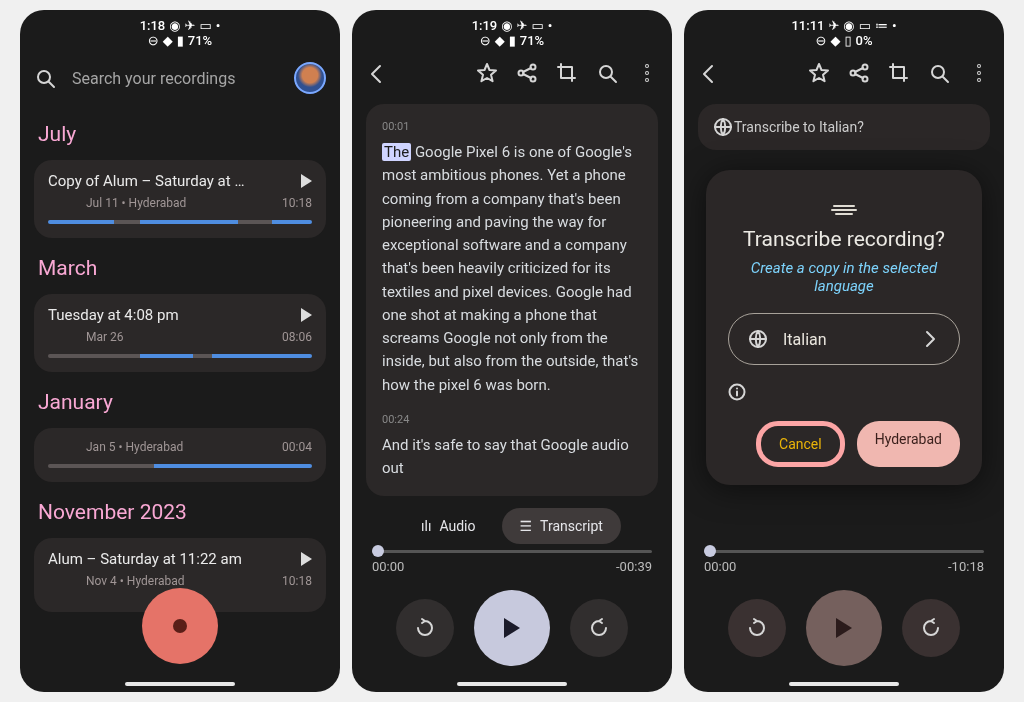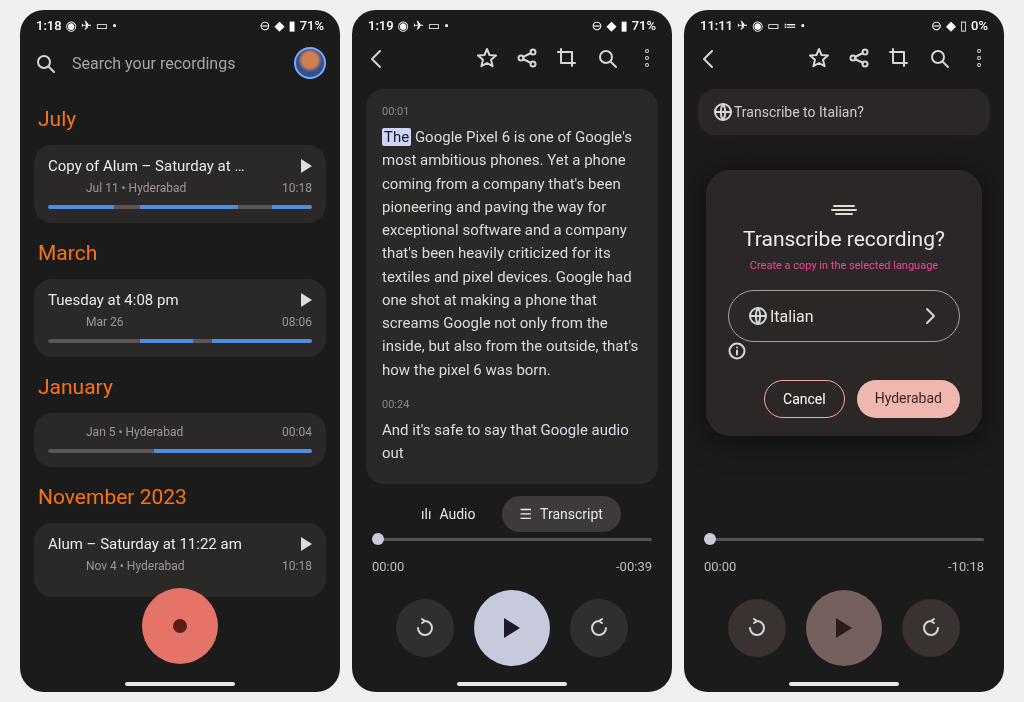--- a/index.html
+++ b/index.html
@@ -1,25 +1,25 @@
 <!DOCTYPE html>
 <html><head>
 <meta charset="utf-8">
 <style>
   * { margin:0; padding:0; box-sizing:border-box; font-family:-apple-system,BlinkMacSystemFont,"Segoe UI",Roboto,sans-serif; }
   body { background:#f0f0f0; display:flex; gap:12px; padding:10px; justify-content:center; align-items:flex-start; }
   .phone { width:320px; height:682px; background:#1b1b1b; border-radius:24px; overflow:hidden; position:relative; color:#e0e0e0; display:flex; flex-direction:column; }
-  .statusbar { display:flex; justify-content:space-between; align-items:center; padding:8px 16px 4px; font-size:13px; font-weight:500; color:#fff; }
+  .statusbar { display:flex; justify-content:flex-end; align-items:center; padding:8px 16px 4px; font-size:13px; font-weight:500; color:#fff;flex-direction:column; }
   .statusbar .left, .statusbar .right { display:flex; align-items:center; gap:4px; }
   .topbar { display:flex; align-items:center; padding:10px 14px; gap:18px; }
   .topbar { color:#ccc; }
   .searchbar { display:flex; align-items:center; padding:10px 14px 16px; gap:16px; }
   .searchbar .placeholder { flex:1; color:#a5a5a5; font-size:16px; }
   .avatar { width:32px; height:32px; border-radius:50%; background:radial-gradient(circle at 50% 40%, #d08050 35%, #305090 55%); border:2px solid #7aa8ff; }
-  .section-header { font-size:21px; color:#f97316; padding:12px 18px 8px; font-weight:400; }
+  .section-header { font-size:21px; color:#f9a8d4; padding:12px 18px 8px; font-weight:400; }
   .rec-card { background:#2b2828; border-radius:18px; margin:6px 14px; padding:12px 14px 14px; }
   .rec-title-row { display:flex; justify-content:space-between; align-items:center; margin-bottom:6px; }
   .rec-title { font-size:15px; color:#eaeaea; white-space:nowrap; overflow:hidden; text-overflow:ellipsis; max-width:200px; }
   .play-triangle { width:0; height:0; border-left:11px solid #ddd; border-top:7px solid transparent; border-bottom:7px solid transparent; }
   .rec-meta { display:flex; justify-content:space-between; font-size:12px; color:#a09696; margin-bottom:10px;margin-left:38px; }
   .waveform { height:4px; width:100%; background:linear-gradient(90deg,#4f8de0 0 25%,#5b5555 25% 35%,#4f8de0 35% 72%,#5b5555 72% 85%,#4f8de0 85% 100%); border-radius:2px; }
   .waveform.b { background:linear-gradient(90deg,#5b5555 0 35%,#4f8de0 35% 55%,#5b5555 55% 62%,#4f8de0 62% 100%); }
   .waveform.c { background:linear-gradient(90deg,#5b5555 0 40%,#4f8de0 40% 100%); }
   .record-btn { position:absolute; bottom:28px; left:50%; transform:translateX(-50%); width:76px; height:76px; border-radius:50%; background:#e57368; display:flex; align-items:center; justify-content:center; }
   .record-btn .dot { width:14px; height:14px; border-radius:50%; background:#5a1e17; }
@@ -27,36 +27,36 @@
   
   .transcript-area { margin:10px 14px 0; background:#2b2828; border-radius:18px; padding:14px 16px; font-size:15px; line-height:1.55; color:#d8dce0; flex:1; overflow:hidden; }
   .ts { font-size:11px; color:#888; margin-bottom:6px; }
   .hl { background:#cfd4ff; color:#1b1b1b; padding:0 2px; border-radius:2px; }
   .p2-seg { display:flex; gap:8px; justify-content:center; margin:12px 0 6px; }
   .seg-btn { display:flex; align-items:center; gap:8px; padding:10px 18px; border-radius:22px; font-size:14px; color:#e5e5e9; }
   .seg-btn.active { background:#3f3a3a; }
   .slider-row { padding:0 20px; }
   .slider { height:3px; background:#555; border-radius:2px; position:relative; }
   .slider .thumb { position:absolute; left:0; top:-5px; width:12px; height:12px; border-radius:50%; background:#c8cbe0; }
-  .time-row { display:flex; justify-content:space-between; padding:18px 20px 8px; font-size:13px; color:#bbb;text-align:center; }
+  .time-row { display:flex; justify-content:space-between; padding:6px 20px 8px; font-size:13px; color:#bbb;text-align:center; }
   .controls { display:flex; justify-content:center; align-items:center; gap:20px; padding:8px 0 26px; }
   .ctrl-btn { width:58px; height:58px; border-radius:50%; background:#312e2e; display:flex; align-items:center; justify-content:center; color:#d0d0d0; }
   .ctrl-btn.main { width:76px; height:76px; background:#c7c9dd; }
   .ctrl-btn.main .play-triangle { border-left-color:#1b1b2a; border-left-width:16px; border-top-width:10px; border-bottom-width:10px; }
   
   .banner { display:flex; align-items:center; background:#2b2727; border-radius:18px; margin:10px 14px 0; padding:12px 14px; color:#ccc; font-size:14px; }
   .modal { position:absolute; left:22px; right:22px; top:160px; background:#2b2727; border-radius:24px; padding:22px 22px 18px; box-shadow:0 4px 30px rgba(0,0,0,.5); }
   .modal h2 { text-align:center; font-size:21px; font-weight:400; color:#eceae4; margin-bottom:8px; }
-  .modal .sub { text-align:center; font-size:11px; color:#ec4899; margin-bottom:18px; }
-  .lang-chip { display:flex; align-items:center; gap:1px; border:1.5px solid #a7a199; border-radius:32px; padding:14px 18px; color:#e9e5dd; font-size:16px; }
+  .modal .sub { text-align:center; font-size:15px; color:#7dd3fc; margin-bottom:18px;font-style:italic; }
+  .lang-chip { display:flex; align-items:center; gap:14px; border:1.5px solid #a7a199; border-radius:32px; padding:14px 18px; color:#e9e5dd; font-size:16px; margin-bottom:18px; }
   .lang-chip .chev { margin-left:auto; }
   .info-row { display:flex; gap:12px; font-size:12px; color:#bdb6ad; line-height:1.45; margin-bottom:20px; }
   .modal-btns { display:flex; justify-content:flex-end; gap:12px; }
   .pill-btn { padding:10px 18px; border-radius:22px; font-size:14px; }
-  .pill-btn.outline { border:1px solid #fca5a5; color:#ffffff; }
+  .pill-btn.outline { border:5px solid #fca5a5; color:#eab308; }
   .pill-btn.filled { background:#f0b7b0; color:#3a1f1b; }
   .dimmed .ctrl-btn { background:#3a3131; }
   .dimmed .ctrl-btn.main { background:#75605d; }
   .bars-icon { display:inline-flex; flex-direction:column; gap:2px; align-items:center; }
   .bars-icon span { display:block; height:2px; background:#e0dcd3; border-radius:1px; }
   svg.icon { width:22px; height:22px; stroke:#d6d6d6; stroke-width:2; fill:none; stroke-linecap:round; stroke-linejoin:round; }
 </style>
 </head>
 <body>
 

